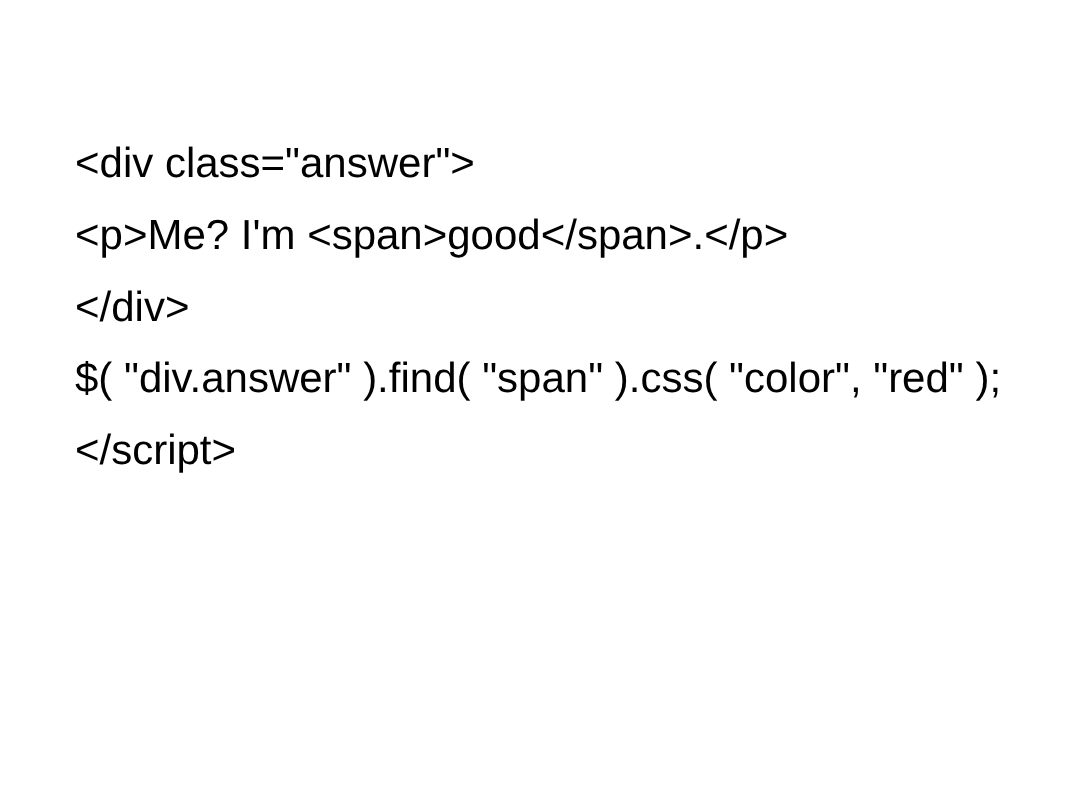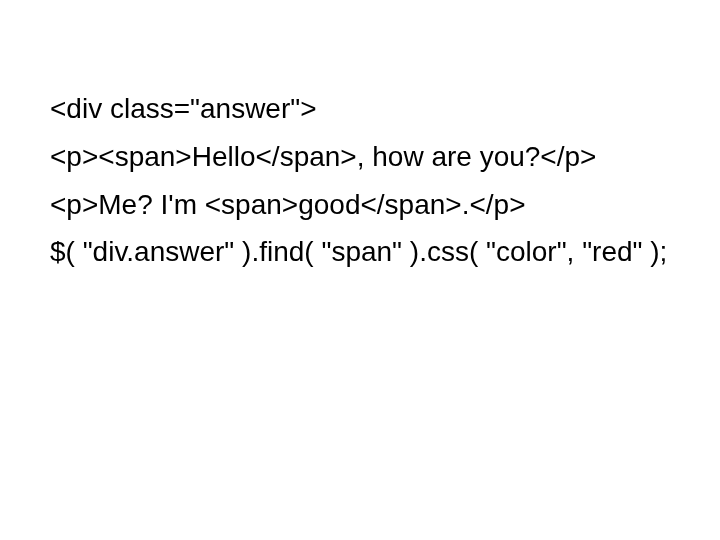--- a/index.html
+++ b/index.html
@@ -26,16 +26,17 @@
   .hang {
     padding-left: 30px;
     text-indent: -30px;
   }
 </style>
 </head>
 <body>
 
 <div class="slide">
   <p class="code-line">&lt;div class="answer"&gt;</p>
-  <p class="code-line">&lt;p&gt;&lt;span&gt;Hello&lt;/span&gt;, how are you?&lt;/p&gt;</p>
   <p class="code-line">&lt;p&gt;Me? I'm &lt;span&gt;good&lt;/span&gt;.&lt;/p&gt;</p>
+  <p class="code-line">&lt;/div&gt;</p>
   <p class="code-line hang">$( "div.answer" ).find( "span" ).css( "color", "red" );</p>
+  <p class="code-line">&lt;/script&gt;</p>
 </div>
 
 </body></html>

